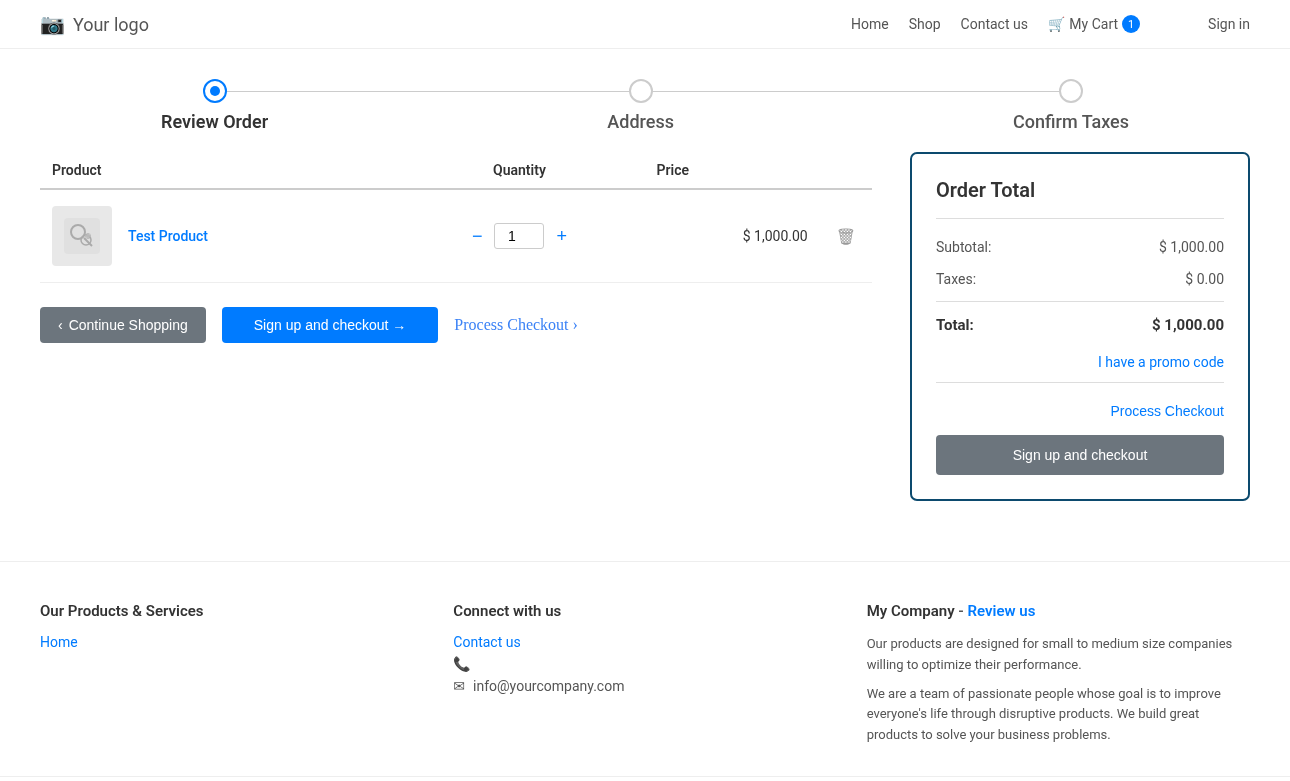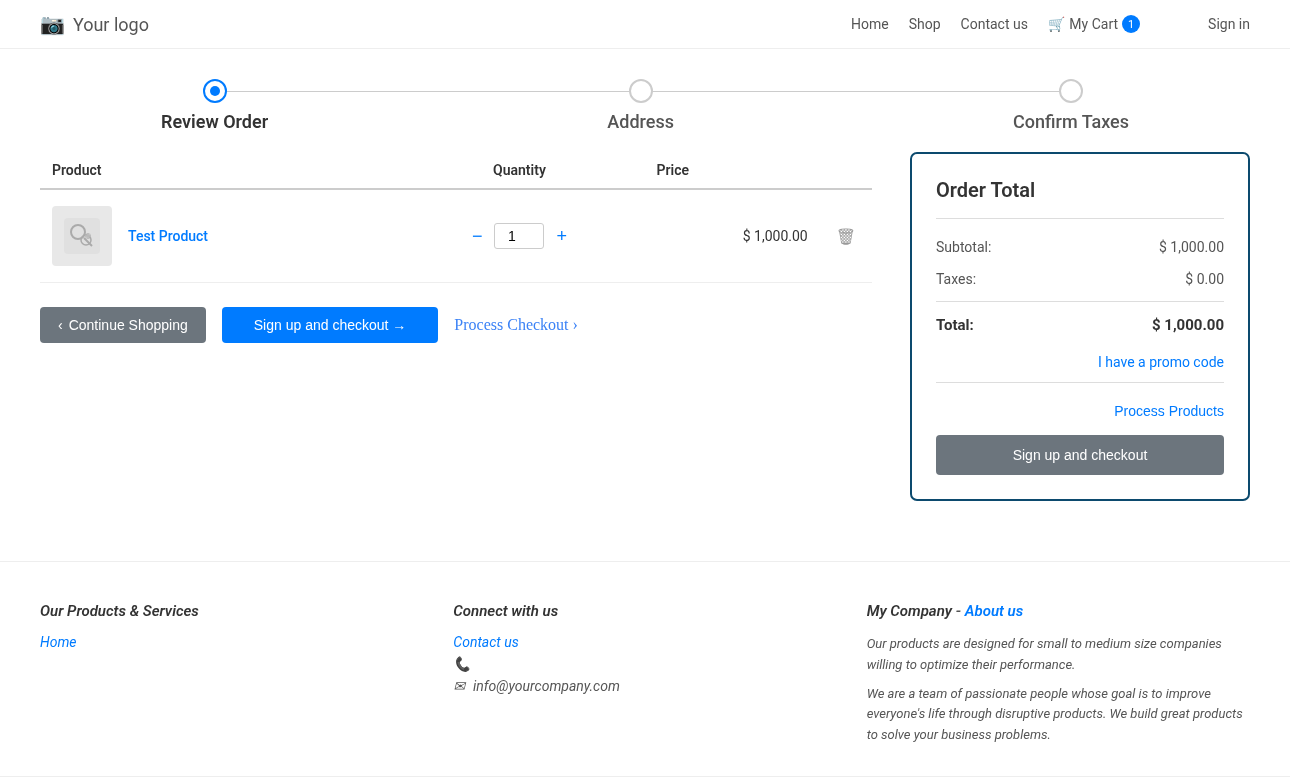--- a/index.html
+++ b/index.html
@@ -56,21 +56,21 @@
     .order-total-panel { width: 340px; min-width: 320px; border: 2px solid #0c4a6e; border-radius: 7px; padding: 24px; height: fit-content; }
     .order-total-title { font-size: 20px; font-weight: 600; margin-bottom: 16px; color: #333; }
     .order-total-divider { border: none; border-top: 1px solid #ddd; margin: 12px 0; }
     .order-row { display: flex; justify-content: space-between; padding: 8px 0; font-size: 14px; color: #555; }
     .order-row.total { font-weight: 700; font-size: 15px; color: #333; border-top: 1px solid #ddd; padding-top: 14px; margin-top: 6px; }
     .promo-link { color: #007bff; text-decoration: none; cursor: pointer; font-size: 14px; display: block; text-align: right; margin: 12px 0; }
     .btn-process-checkout-link { background: none; border: none; color: #007bff; cursor: pointer; font-size: 14px; display: block; text-align: right; width: 100%; padding: 8px 0; text-decoration: none; }
     .btn-signup-checkout { background: #6c757d; color: #fff; border: none; padding: 12px 20px; border-radius: 4px; cursor: pointer; font-size: 14px; width: 100%; margin-top: 8px; }
 
     
-    .footer-top { display: flex; gap: 0; padding: 40px 40px 30px; border-top: 1px solid #eee; margin-top: 20px; font-style: italic; }
+    .footer-top { display: flex; gap: 0; padding: 40px 40px 30px; border-top: 1px solid #eee; margin-top: 20px; }
     .footer-col { flex: 1; padding-right: 30px; }
     .footer-col:last-child { padding-right: 0; }
     .footer-col-title { font-size: 15px; font-weight: 600; margin-bottom: 14px; color: #333; }
     .footer-link { color: #007bff; text-decoration: none; font-size: 14px; display: block; margin-bottom: 6px; }
     .footer-contact-item { display: flex; align-items: center; gap: 8px; font-size: 14px; color: #555; margin-bottom: 6px; }
     .company-dash { color: #555; }
     .about-link { color: #007bff; text-decoration: none; }
     .company-desc { font-size: 13px; color: #555; line-height: 1.6; margin-top: 8px; }
 
     
@@ -181,21 +181,21 @@
     <div class="order-row">
       <span>Taxes:</span>
       <span>$ 0.00</span>
     </div>
     <div class="order-row total">
       <span>Total:</span>
       <span>$ 1,000.00</span>
     </div>
     <a href="#" class="promo-link">I have a promo code</a>
     <hr class="order-total-divider">
-    <button class="btn-process-checkout-link">Process Products</button>
+    <button class="btn-process-checkout-link">Process Checkout</button>
     <button class="btn-signup-checkout">Sign up and checkout</button>
   </div>
 </div>
 
 <div class="footer-top">
   <div class="footer-col">
     <div class="footer-col-title">Our Products &amp; Services</div>
     <a href="#" class="footer-link">Home</a>
   </div>
   <div class="footer-col">
@@ -206,21 +206,21 @@
     </div>
     <div class="footer-contact-item">
       <span>✉</span>
       <span>info@yourcompany.com</span>
     </div>
   </div>
   <div class="footer-col">
     <div class="footer-col-title">
       <span>My Company</span>
       <span class="company-dash"> - </span>
-      <a href="#" class="about-link">About us</a>
+      <a href="#" class="about-link">Review us</a>
     </div>
     <p class="company-desc" style="margin-top:12px;">Our products are designed for small to medium size companies willing to optimize their performance.</p>
     <p class="company-desc">We are a team of passionate people whose goal is to improve everyone's life through disruptive products. We build great products to solve your business problems.</p>
   </div>
 </div>
 
 <div class="footer-bottom">
   
   
 </div>

